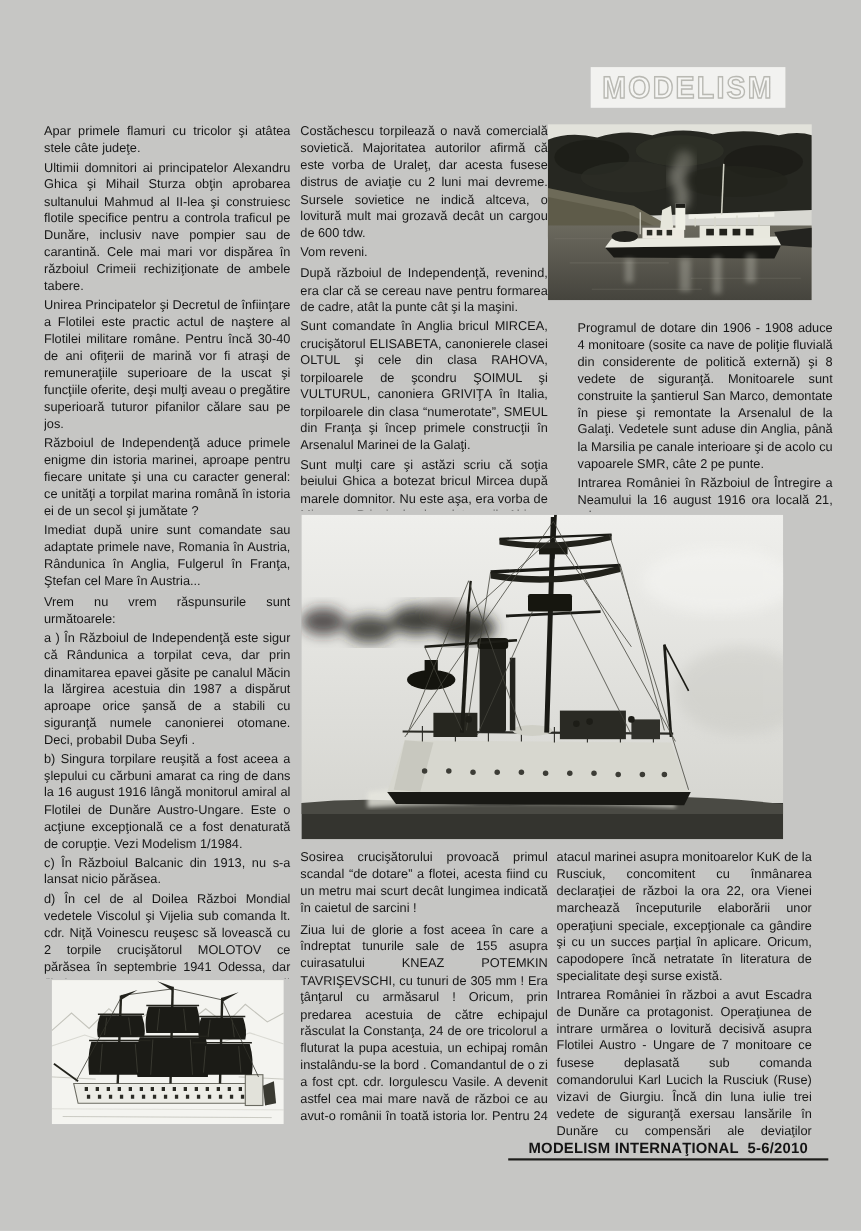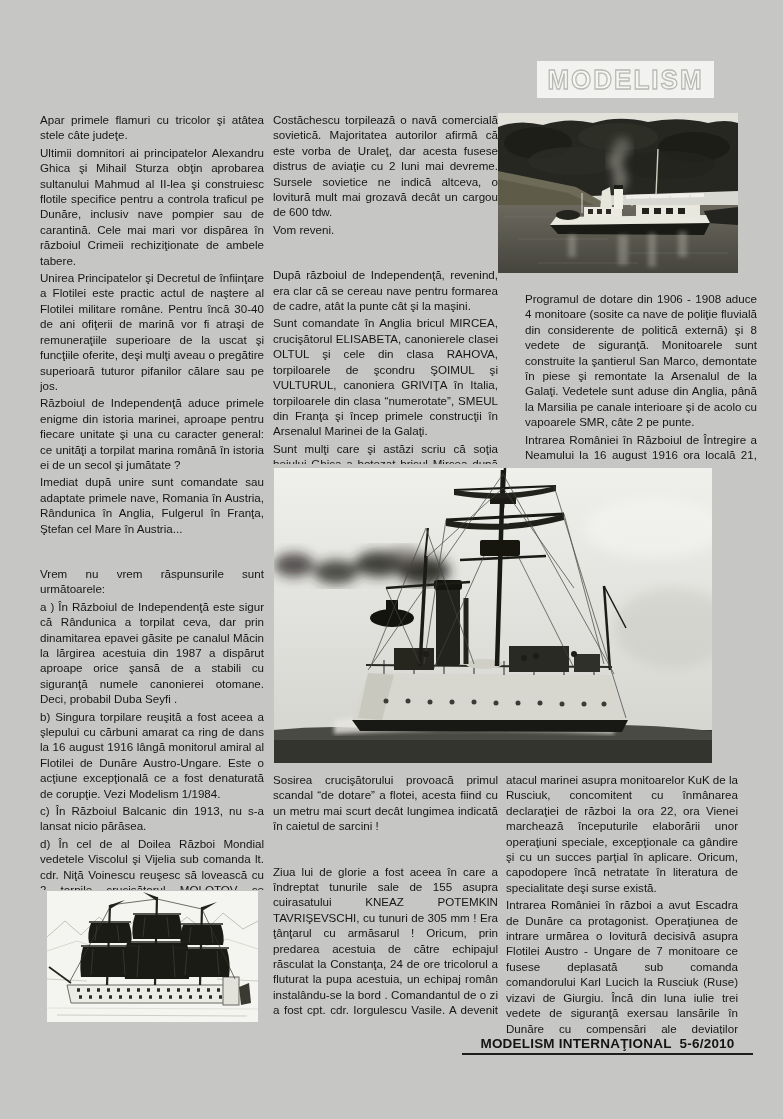--- a/index.html
+++ b/index.html
@@ -12,21 +12,21 @@
   }
   .col{
     position:absolute;
     text-align:justify;
     font-size:11.6px;
     line-height:15.4px;
     color:#161616;
     overflow:hidden;
   }
   .col p{margin:0 0 2px 0;}
-  .col p.gap{margin-top:30px;}
+  .col p.gap{margin-top:4px;}
   .logo-box{
     position:absolute;left:537px;top:61px;width:177px;height:37px;
     background:#f2f2f0;
     display:flex;align-items:center;justify-content:center;
   }
   .logo-text{
     font-weight:bold;font-size:26px;letter-spacing:2px;
     color:#f5f5f3;
     -webkit-text-stroke:1.2px #b9b9b3;
     text-shadow:0 0 1px #c0c0ba;

